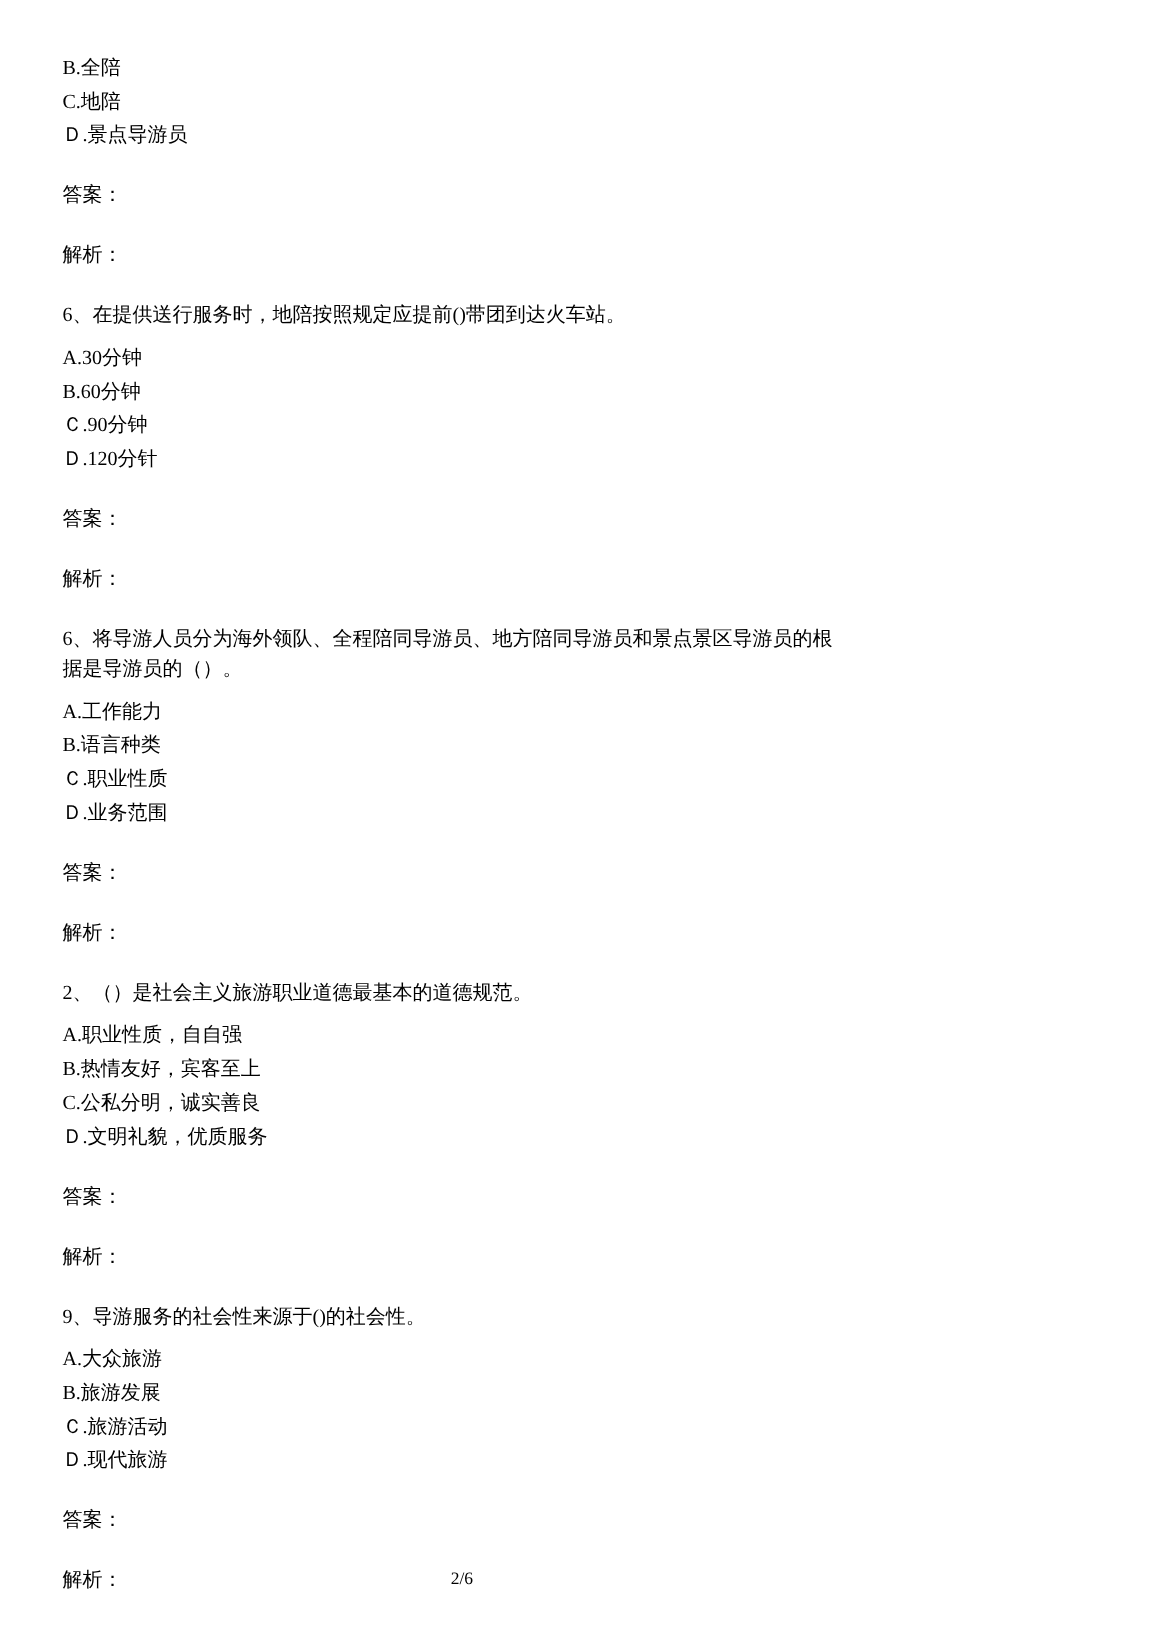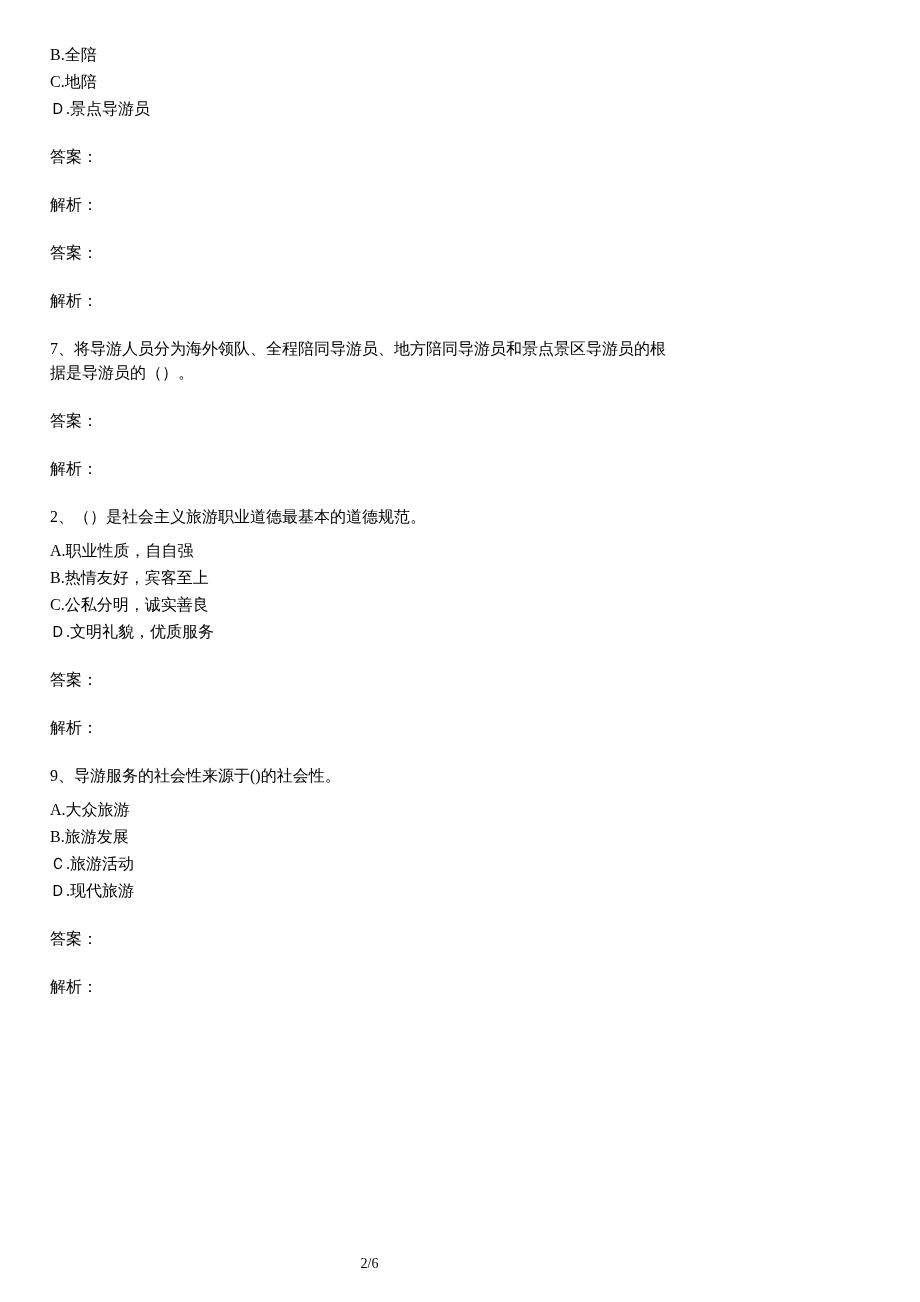--- a/index.html
+++ b/index.html
@@ -42,24 +42,37 @@
 <div class="page">
 
   <div class="block">
     <div class="option">B.全陪</div>
     <div class="option">C.地陪</div>
     <div class="option">Ｄ.景点导游员</div>
   </div>
   <div class="label-line">答案：</div>
   <div class="label-line">解析：</div>
 
+  <div class="label-line">6、在提供送行服务时，地陪按照规定应提前()带团到达火车站。</div>
+  <div class="block">
+    <div class="option">A.30分钟</div>
+    <div class="option">B.60分钟</div>
+    <div class="option">Ｃ.90分钟</div>
+    <div class="option">Ｄ.120分针</div>
+  </div>
   <div class="label-line">答案：</div>
   <div class="label-line">解析：</div>
 
-  <div class="label-line">7、将导游人员分为海外领队、全程陪同导游员、地方陪同导游员和景点景区导游员的根据是导游员的（）。</div>
+  <div class="label-line">6、将导游人员分为海外领队、全程陪同导游员、地方陪同导游员和景点景区导游员的根据是导游员的（）。</div>
+  <div class="block">
+    <div class="option">A.工作能力</div>
+    <div class="option">B.语言种类</div>
+    <div class="option">Ｃ.职业性质</div>
+    <div class="option">Ｄ.业务范围</div>
+  </div>
   <div class="label-line">答案：</div>
   <div class="label-line">解析：</div>
 
   <div class="label-line">2、（）是社会主义旅游职业道德最基本的道德规范。</div>
   <div class="block">
     <div class="option">A.职业性质，自自强</div>
     <div class="option">B.热情友好，宾客至上</div>
     <div class="option">C.公私分明，诚实善良</div>
     <div class="option">Ｄ.文明礼貌，优质服务</div>
   </div>

